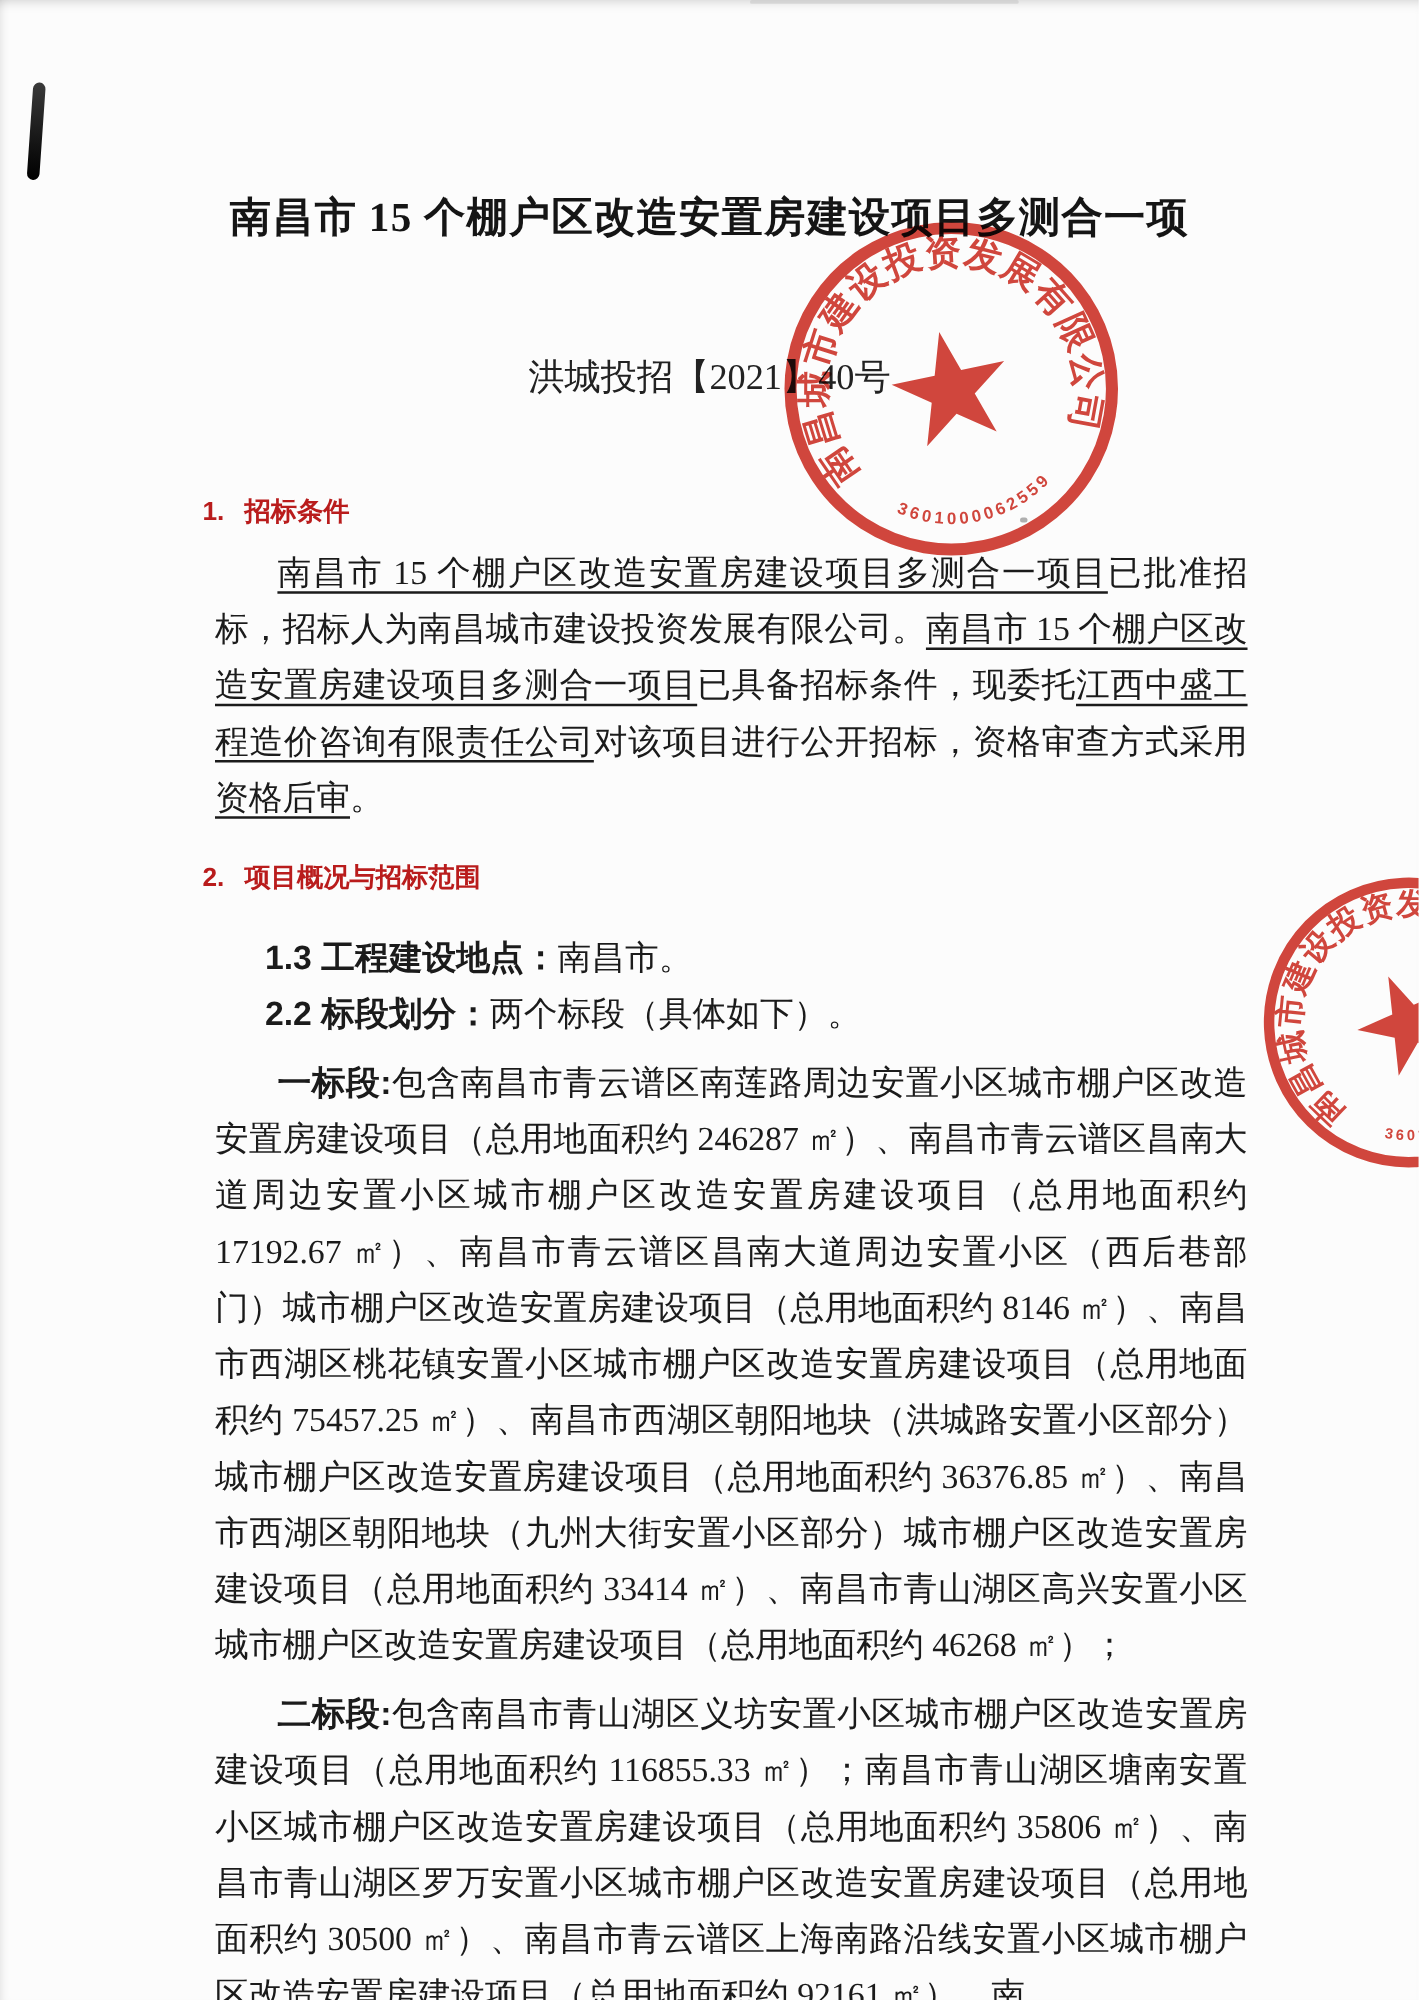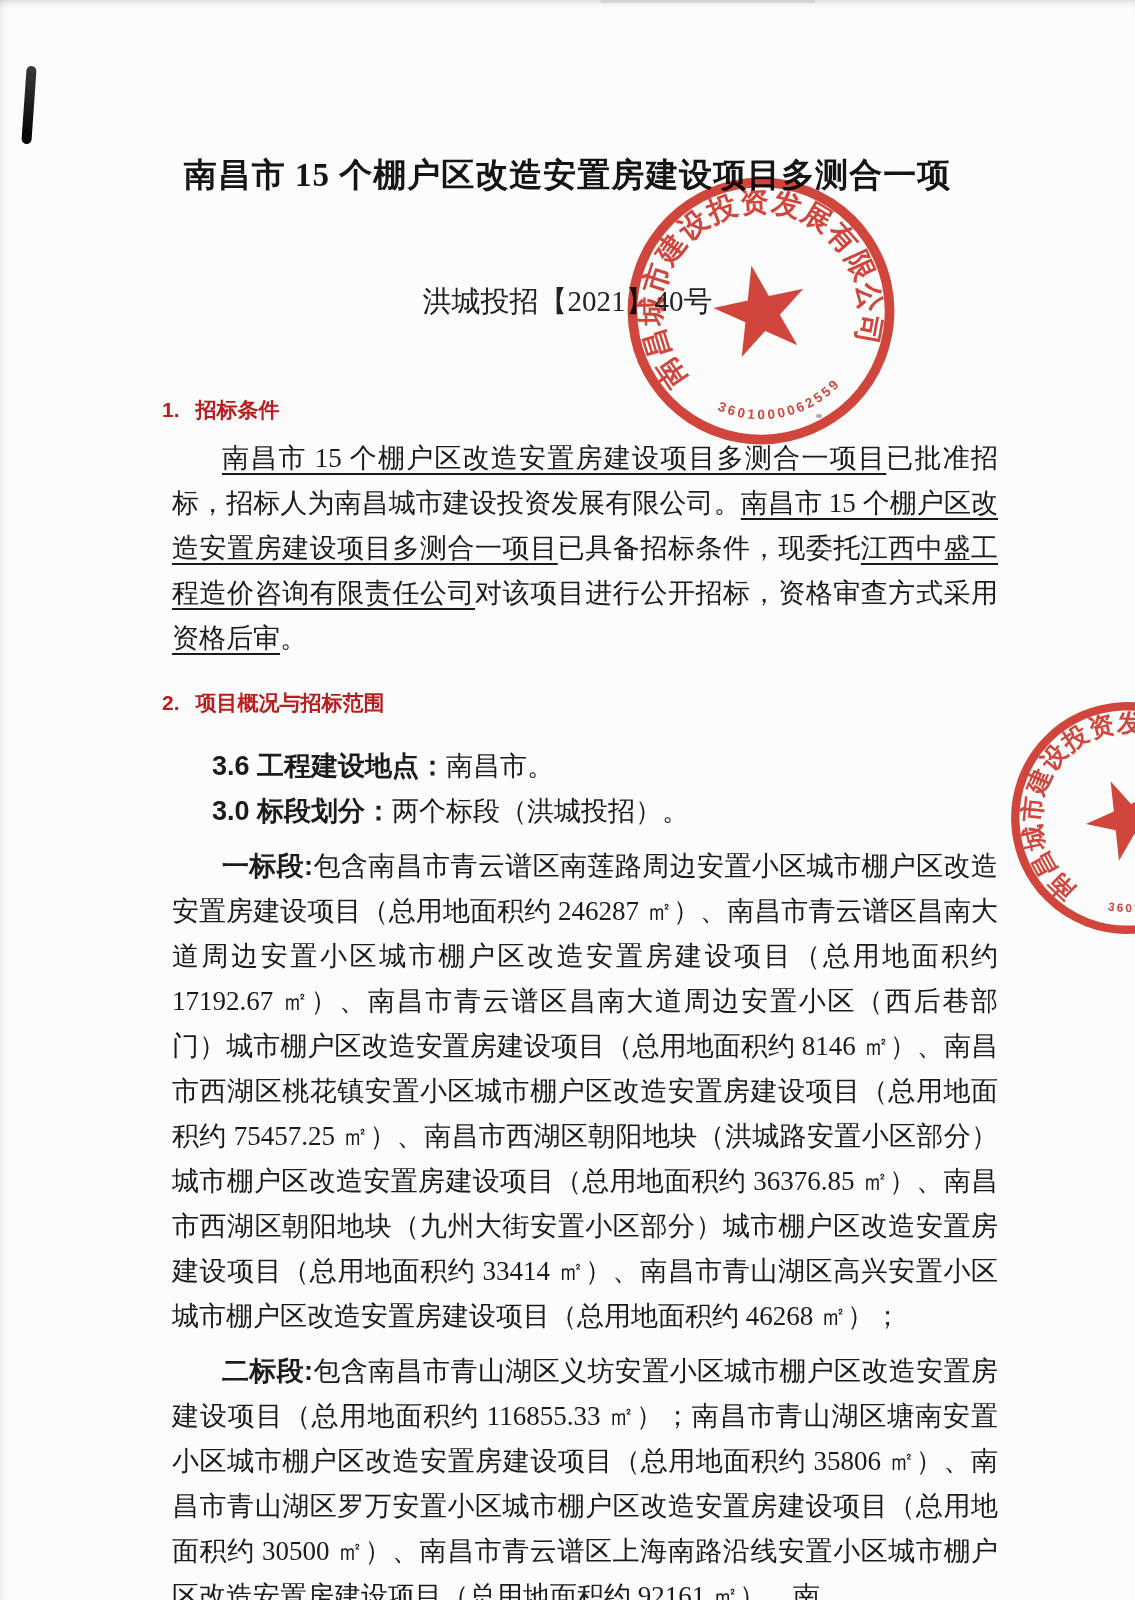--- a/index.html
+++ b/index.html
@@ -98,25 +98,25 @@
       <span class="sec-num">1.</span><span>招标条件</span>
     </div>
 
     <p class="body-para para-intro indented"><span class="u">南昌市 15 个棚户区改造安置房建设项目多测合一项目</span><span>已批准招标，招标人为南昌城市建设投资发展有限公司。</span><span class="u">南昌市 15 个棚户区改造安置房建设项目多测合一项目</span><span>已具备招标条件，现委托</span><span class="u">江西中盛工程造价咨询有限责任公司</span><span>对该项目进行公开招标，资格审查方式采用</span><span class="u">资格后审</span><span>。</span></p>
 
     <div class="sec-heading h2-gap">
       <span class="sec-num">2.</span><span>项目概况与招标范围</span>
     </div>
 
     <div class="block-gap indented">
-      <span class="b">3.6 工程建设地点：</span><span>南昌市。</span>
+      <span class="b">1.3 工程建设地点：</span><span>南昌市。</span>
     </div>
 
     <div class="indented">
-      <span class="b">3.0 标段划分：</span><span>两个标段（洪城投招）。</span>
+      <span class="b">2.2 标段划分：</span><span>两个标段（具体如下）。</span>
     </div>
 
     <p class="body-para indented">
       <span class="b">一标段:</span><span>包含南昌市青云谱区南莲路周边安置小区城市棚户区改造安置房建设项目（总用地面积约 246287 ㎡）、南昌市青云谱区昌南大道周边安置小区城市棚户区改造安置房建设项目（总用地面积约 17192.67 ㎡）、南昌市青云谱区昌南大道周边安置小区（西后巷部门）城市棚户区改造安置房建设项目（总用地面积约 8146 ㎡）、南昌市西湖区桃花镇安置小区城市棚户区改造安置房建设项目（总用地面积约 75457.25 ㎡）、南昌市西湖区朝阳地块（洪城路安置小区部分）城市棚户区改造安置房建设项目（总用地面积约 36376.85 ㎡）、南昌市西湖区朝阳地块（九州大街安置小区部分）城市棚户区改造安置房建设项目（总用地面积约 33414 ㎡）、南昌市青山湖区高兴安置小区城市棚户区改造安置房建设项目（总用地面积约 46268 ㎡）；</span>
     </p>
 
     <p class="body-para indented">
       <span class="b">二标段:</span><span>包含南昌市青山湖区义坊安置小区城市棚户区改造安置房建设项目（总用地面积约 116855.33 ㎡）；南昌市青山湖区塘南安置小区城市棚户区改造安置房建设项目（总用地面积约 35806 ㎡）、南昌市青山湖区罗万安置小区城市棚户区改造安置房建设项目（总用地面积约 30500 ㎡）、南昌市青云谱区上海南路沿线安置小区城市棚户区改造安置房建设项目（总用地面积约 92161 ㎡）、南</span>
     </p>
 

